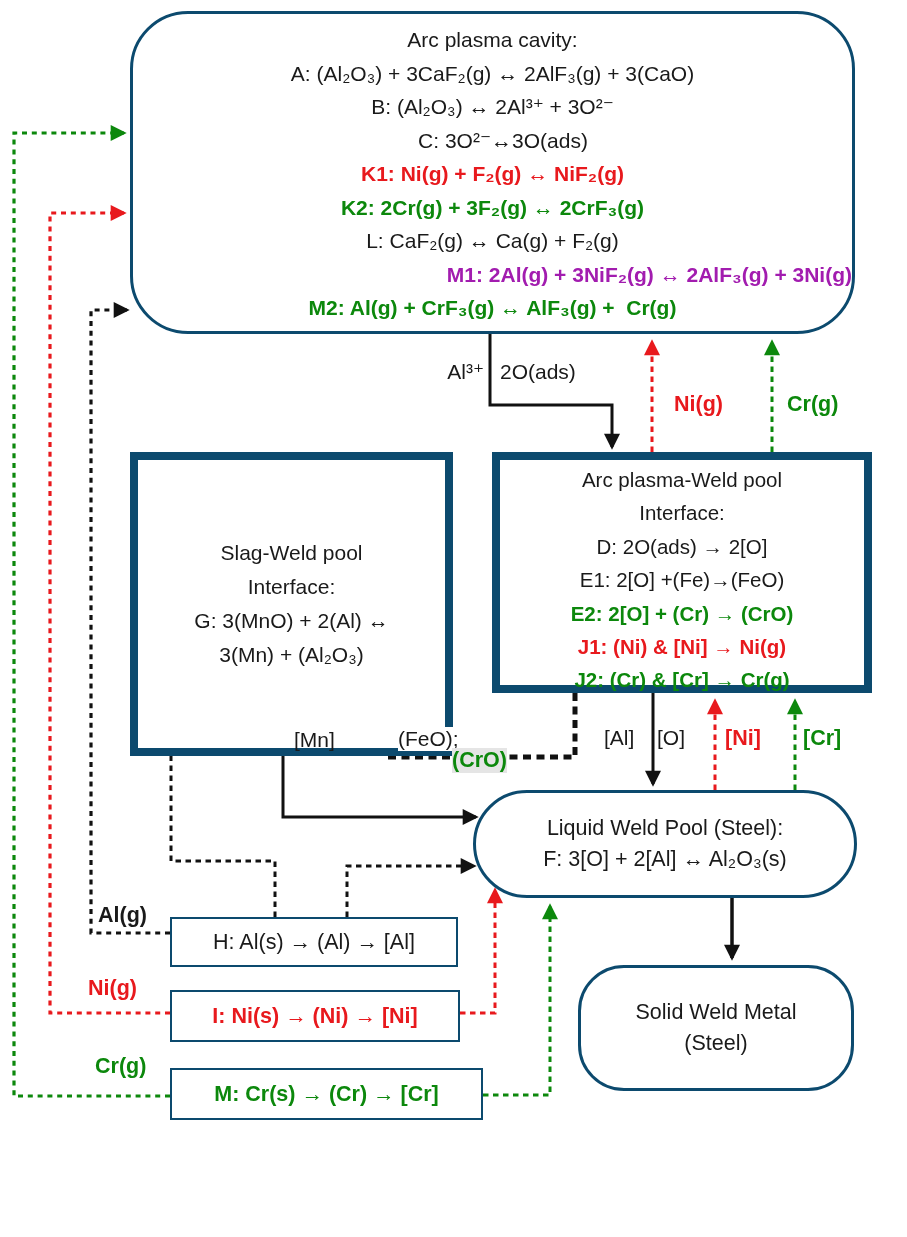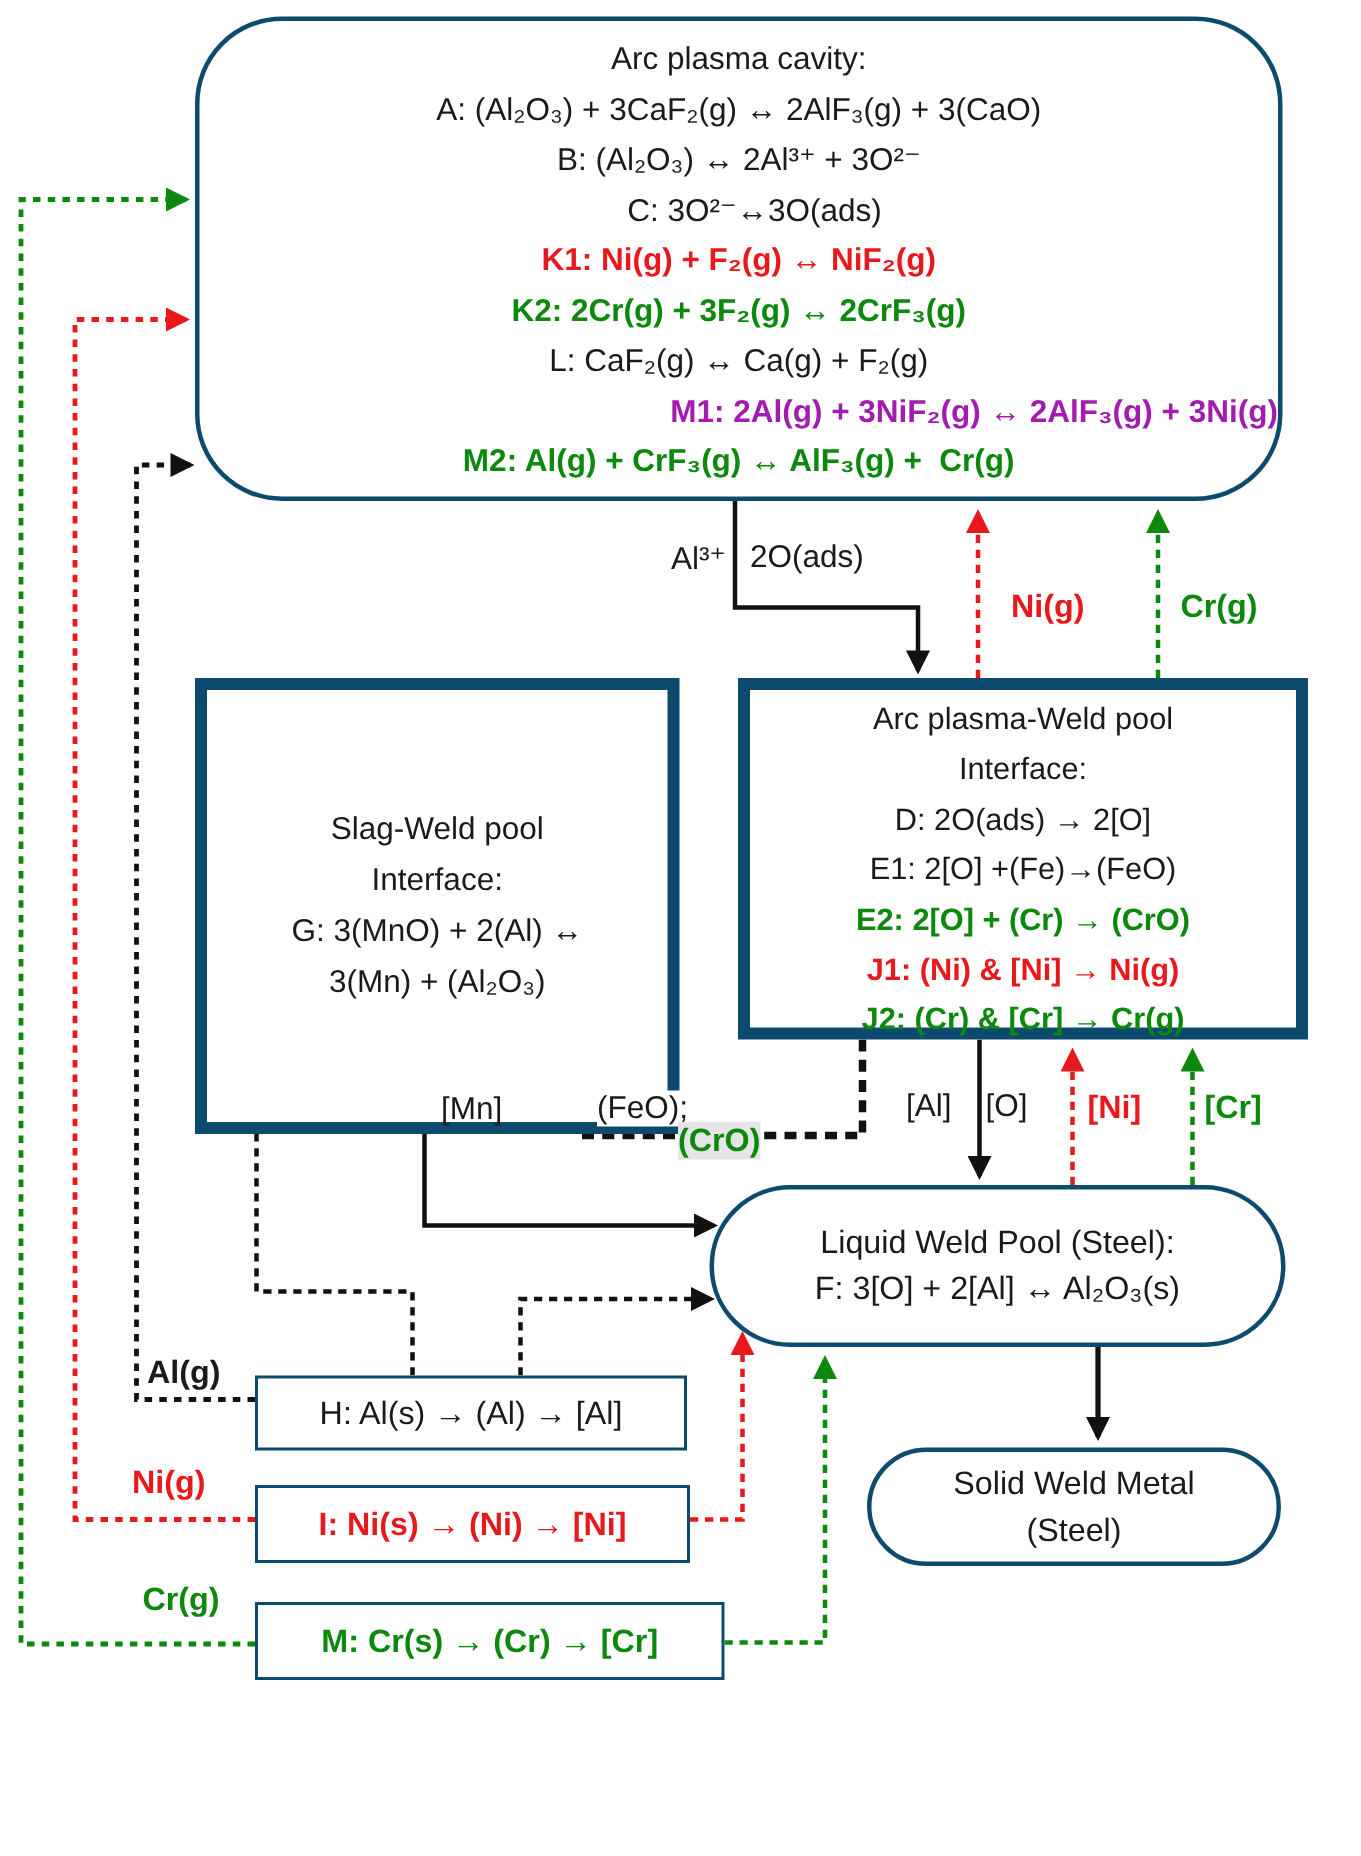--- a/index.html
+++ b/index.html
@@ -19,21 +19,21 @@
   
   #slag{left:130px;top:452px;width:323px;height:304px;}
   #slag .ln{font-size:21px;line-height:34px;}
   
   #iface{left:492px;top:452px;width:380px;height:241px;padding-top:3px;text-align:center;}
   #iface .ln{font-size:20.5px;line-height:33.4px;}
   
   #pool{left:473px;top:790px;width:384px;height:108px;border-radius:54px;border-width:3.5px;}
   #pool .ln{font-size:21.5px;line-height:31px;}
   
-  #solidbox{left:578px;top:965px;width:276px;height:79px;border-radius:46px;border-width:3.5px;}
+  #solidbox{left:578px;top:965px;width:276px;height:126px;border-radius:46px;border-width:3.5px;}
   #solidbox .ln{font-size:21.5px;line-height:31px;}
   
   .smallbox{border-width:2.5px;display:flex;align-items:center;justify-content:center;font-size:21.5px;white-space:pre;}
   #hbox{left:170px;top:917px;width:288px;height:50px;}
   #ibox{left:170px;top:990px;width:290px;height:52px;font-weight:bold;}
   #mbox{left:170px;top:1068px;width:313px;height:52px;font-weight:bold;}
   
   #legend{left:8px;top:1133px;width:890px;height:83px;display:flex;align-items:center;font-size:22px;padding-left:6px;}
   
   .lab{position:absolute;font-size:21px;white-space:pre;}

